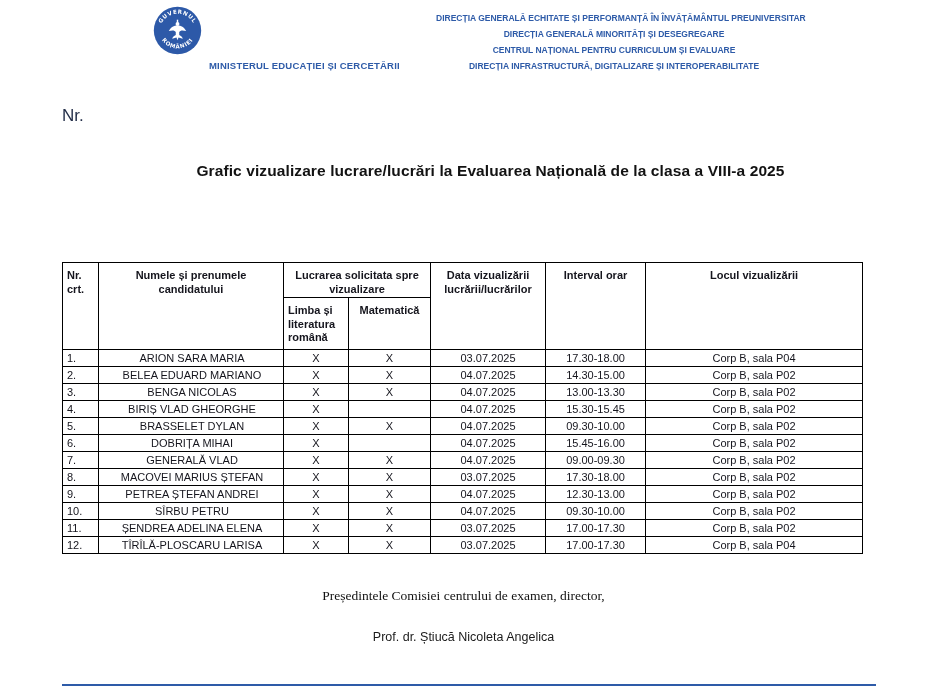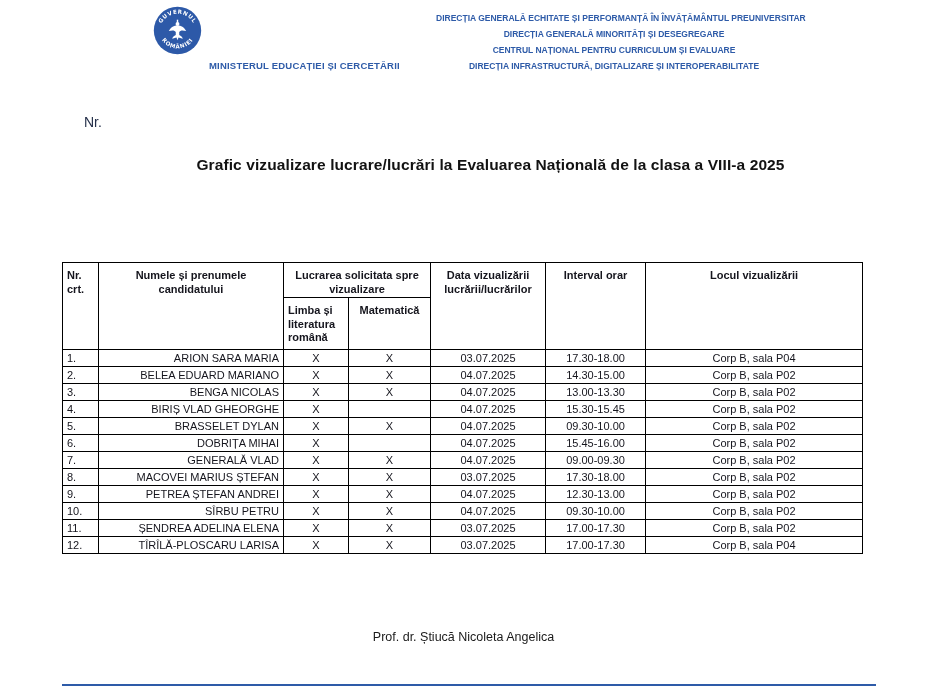--- a/index.html
+++ b/index.html
@@ -12,37 +12,37 @@
   .ministry{
     position:absolute;left:209px;top:23px;font-size:9.5px;font-weight:700;
     color:#2E5BA8;letter-spacing:.2px;white-space:nowrap;margin-top:37px;
   }
   .directorates{
     position:absolute;left:412px;top:10px;width:380px;text-align:center;
     color:#2E5BA8;font-size:8.5px;font-weight:700;line-height:16px;
   }
   .directorates div{white-space:nowrap;margin-left:24px;}
   
-  .reg-label{position:absolute;left:62px;top:114px;font-size:14px;color:#25304a;margin-left:22px;}
+  .reg-label{position:absolute;left:62px;top:106px;font-size:17px;color:#25304a;}
   
   .doc-title{
-    position:absolute;left:40px;right:0;top:156px;text-align:center;
+    position:absolute;left:40px;right:0;top:162px;text-align:center;
     font-size:15.5px;font-weight:700;color:#121212;letter-spacing:.1px;
   }
   
   .table-wrap{position:absolute;left:62px;top:262px;width:800px;}
   table{border-collapse:collapse;table-layout:fixed;width:800px;font-size:11px;color:#15151d;}
   th,td{border:1px solid #000;padding:1px 4px 0 4px;overflow:hidden;}
   thead th{font-weight:700;vertical-align:top;text-align:center;line-height:13.5px;padding-top:6px;}
   tr.h1{height:35px;}
   tr.h2{height:52px;}
   tbody tr{height:17px;}
   tbody td{line-height:15px;vertical-align:middle;}
   .al{text-align:left !important;padding-left:4px;}
-  .name{text-align:right;padding-left:6px;}
+  .name{text-align:center;padding-left:6px;}
   .ctr{text-align:center;}
   
   .footer-1{
     position:absolute;left:0;right:14px;top:588px;text-align:center;
     font-family:"Liberation Serif",serif;font-size:13.5px;color:#111;
   }
   .footer-2{
     position:absolute;left:0;right:14px;top:620px;text-align:center;
     font-size:12.5px;color:#1a1a1a;margin-top:10px;
   }
@@ -227,16 +227,17 @@
       <td class="ctr">X</td>
       <td class="ctr">X</td>
       <td class="ctr">03.07.2025</td>
       <td class="ctr">17.00-17.30</td>
       <td class="ctr">Corp B, sala P04</td>
     </tr>
   </tbody>
     </table>
   </div>
 
+  <div class="footer-1">Președintele Comisiei centrului de examen, director,</div>
   <div class="footer-2">Prof. dr. Știucă Nicoleta Angelica</div>
 
   <div class="bottom-rule"></div>
 </div>
 
 </body></html>

